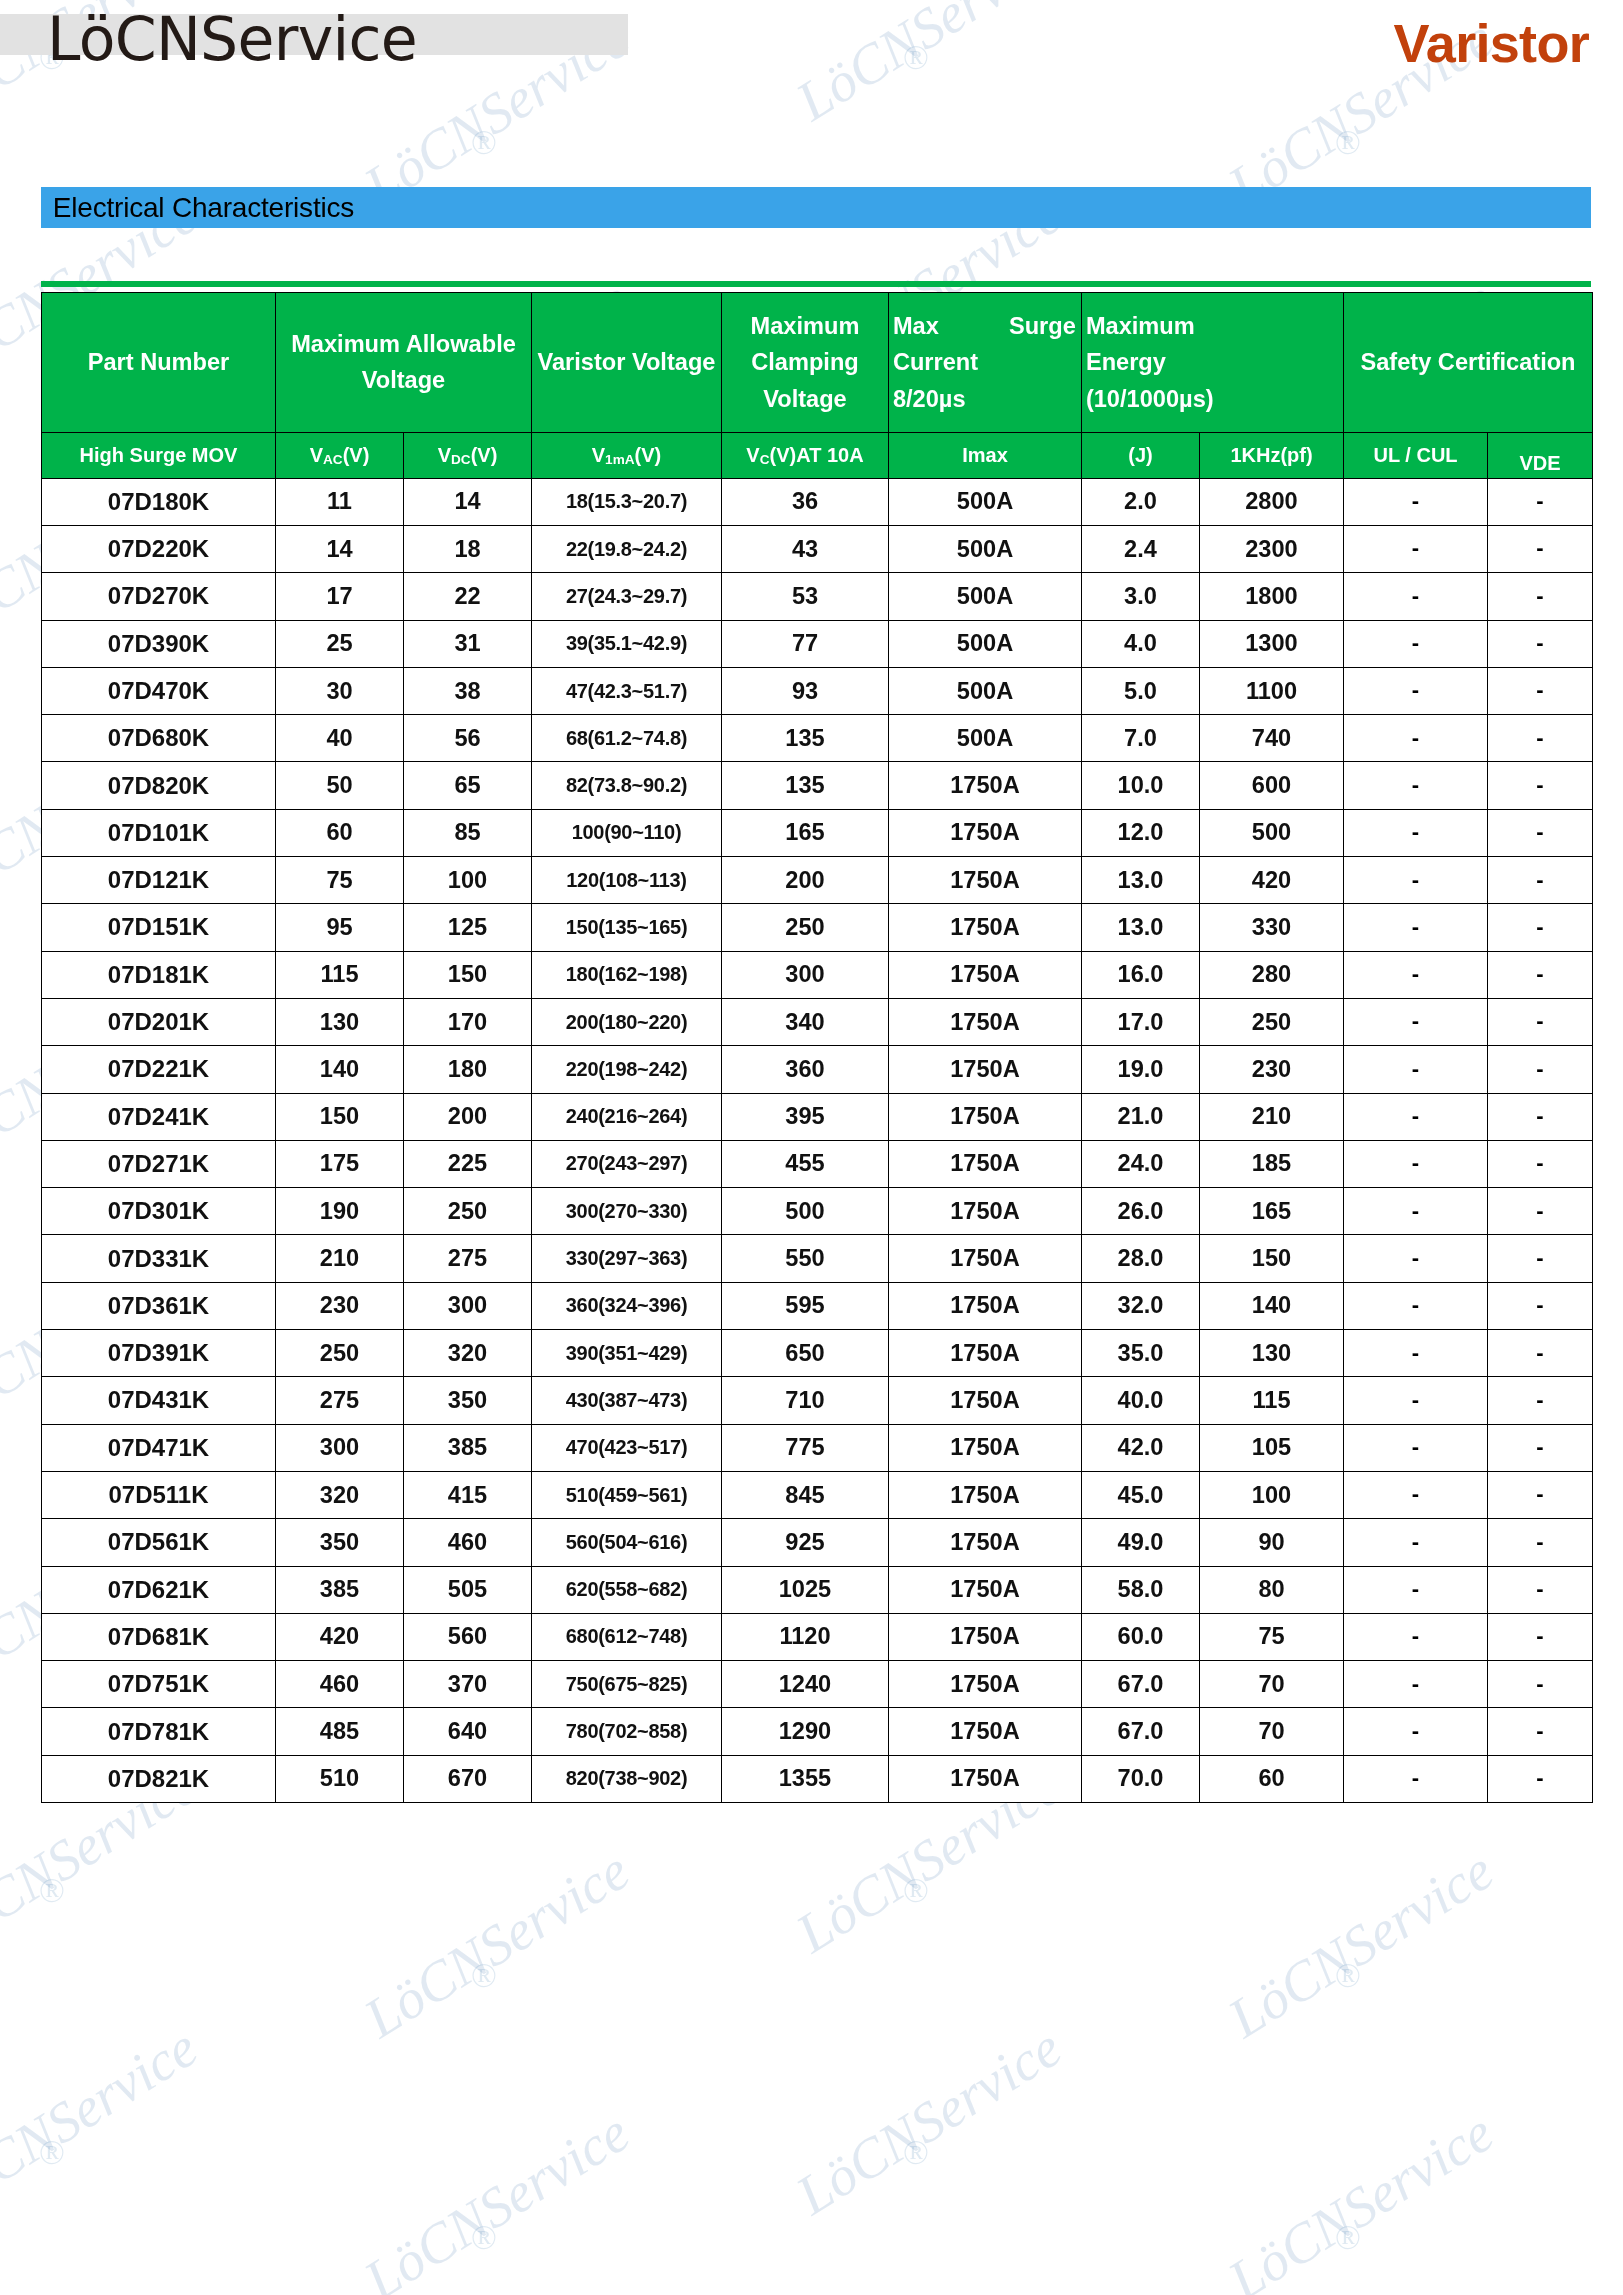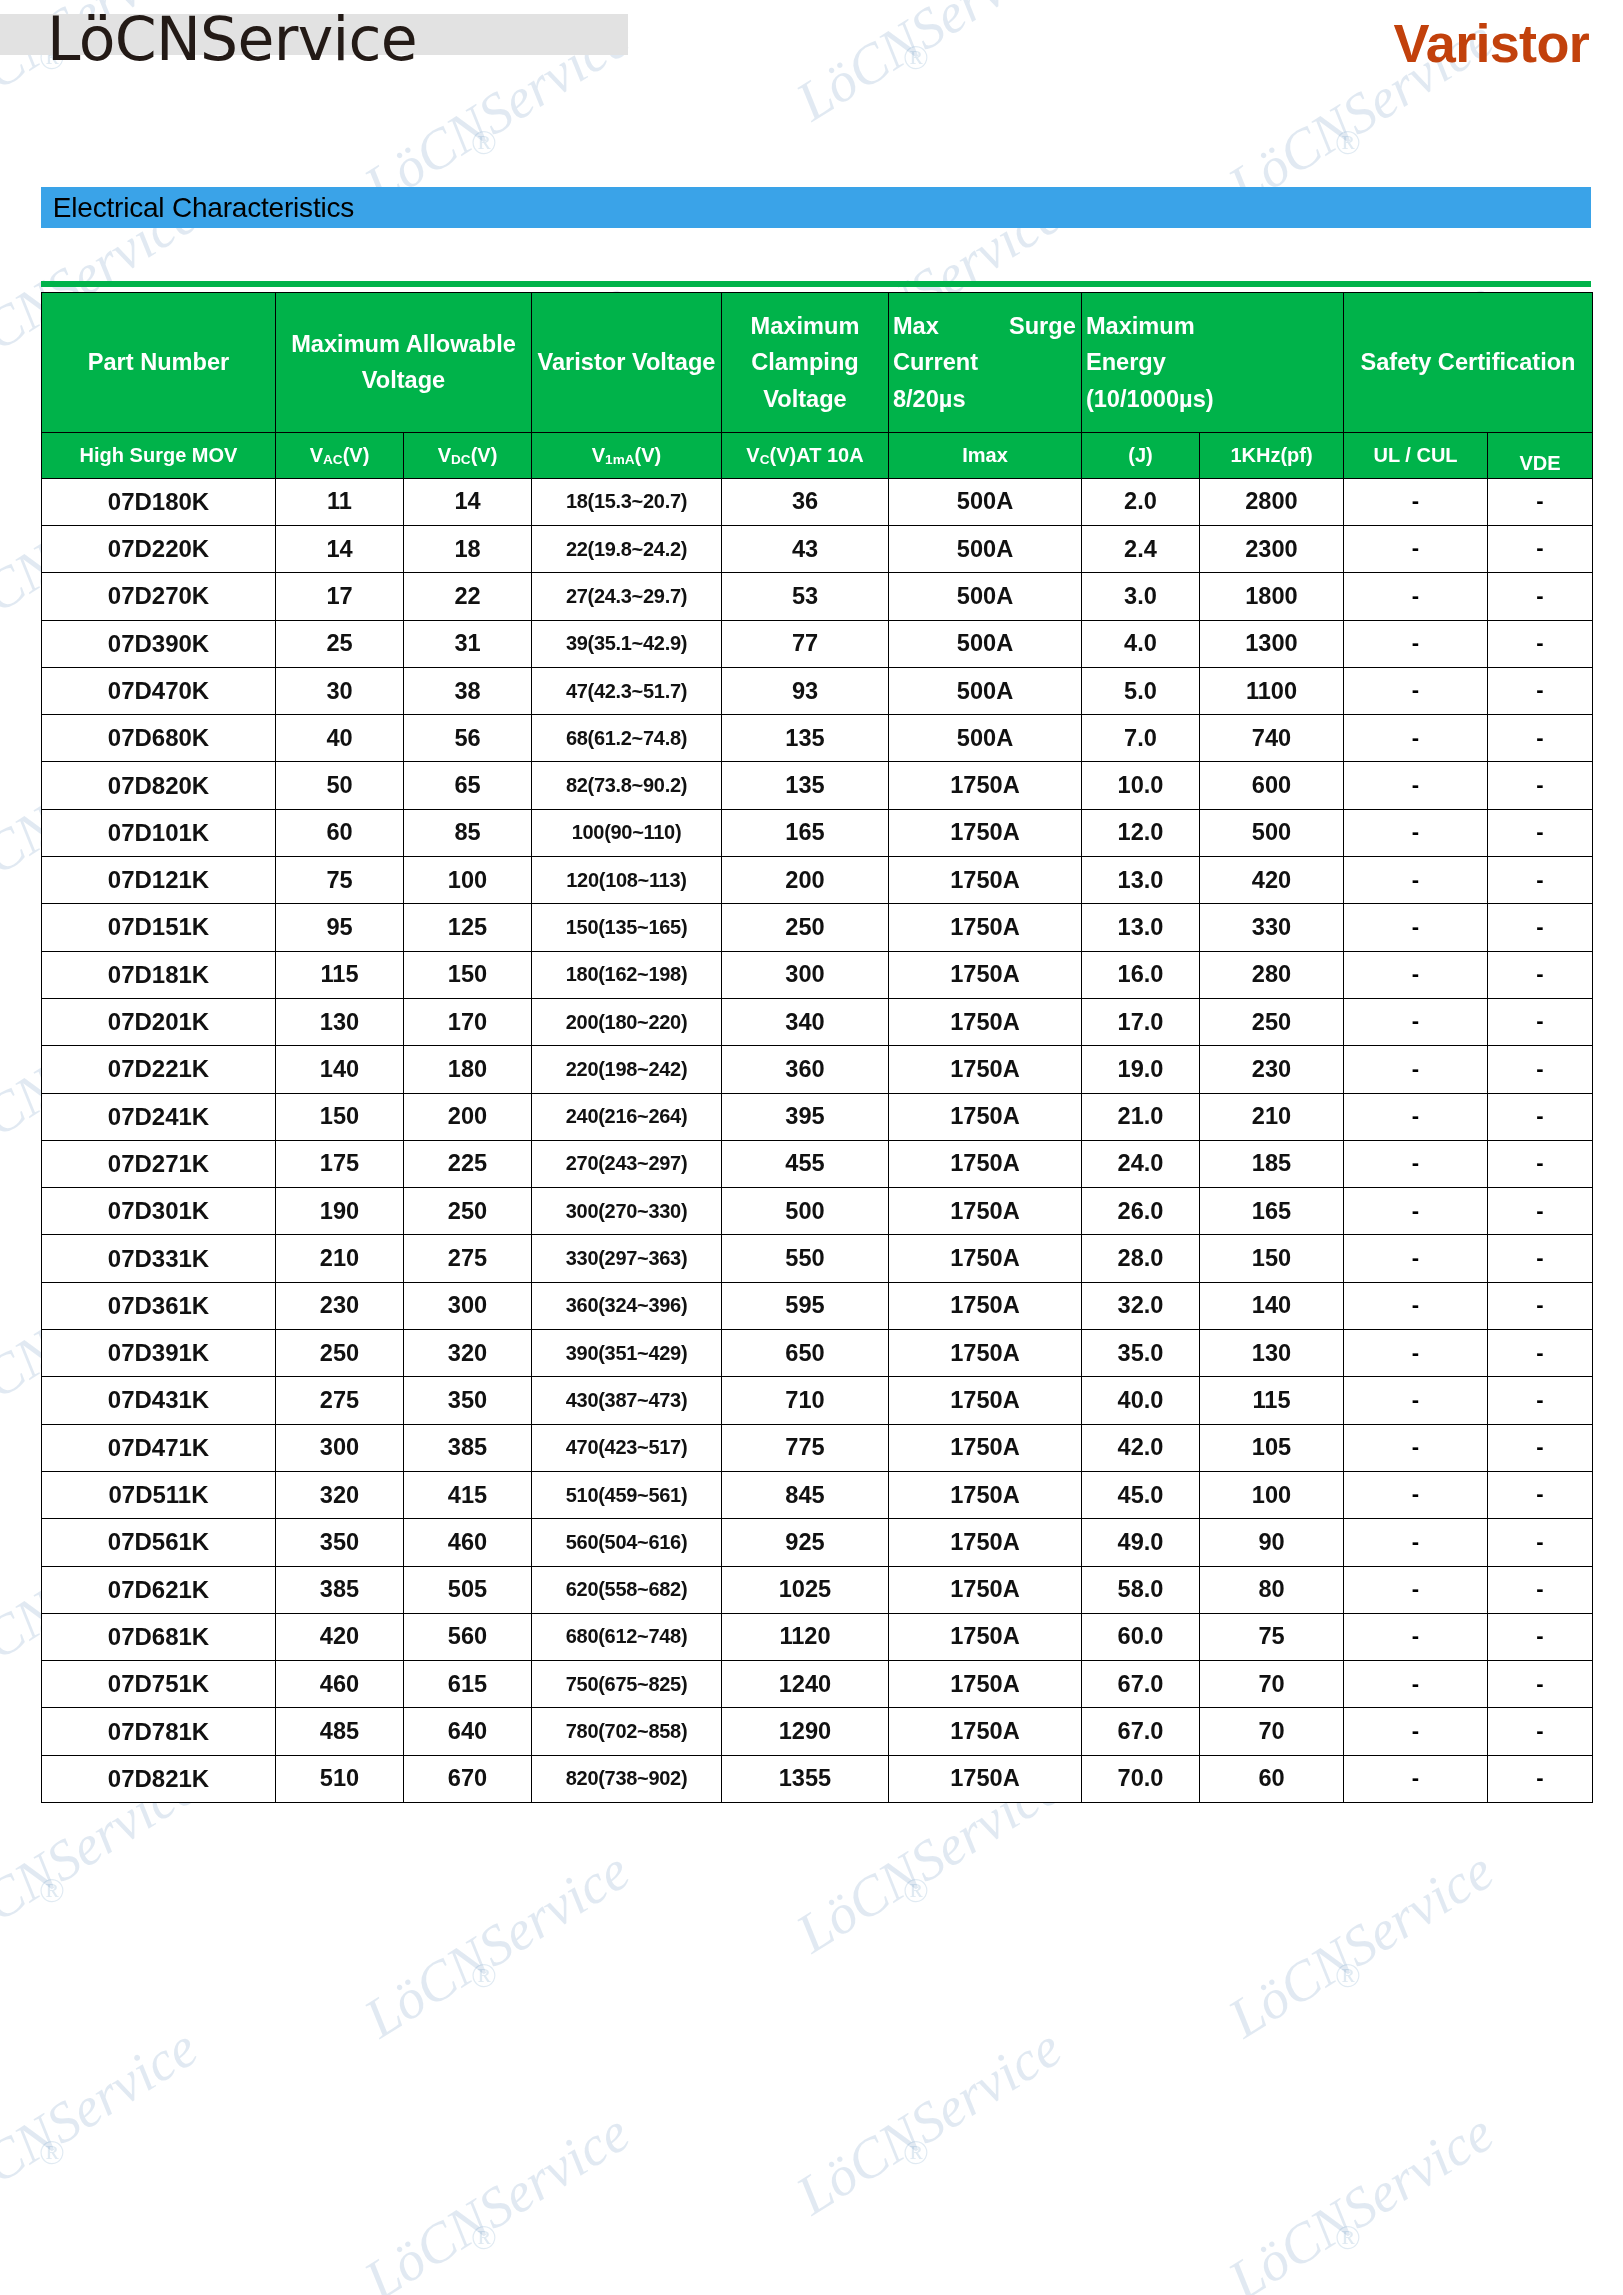--- a/index.html
+++ b/index.html
@@ -590,21 +590,21 @@
           <td class="num">1120</td>
           <td class="num">1750A</td>
           <td class="num">60.0</td>
           <td class="num">75</td>
           <td class="cert">-</td>
           <td class="cert">-</td>
         </tr>
         <tr>
           <td class="part">07D751K</td>
           <td class="num">460</td>
-          <td class="num">615</td>
+          <td class="num">370</td>
           <td class="rng">750(675~825)</td>
           <td class="num">1240</td>
           <td class="num">1750A</td>
           <td class="num">67.0</td>
           <td class="num">70</td>
           <td class="cert">-</td>
           <td class="cert">-</td>
         </tr>
         <tr>
           <td class="part">07D781K</td>

